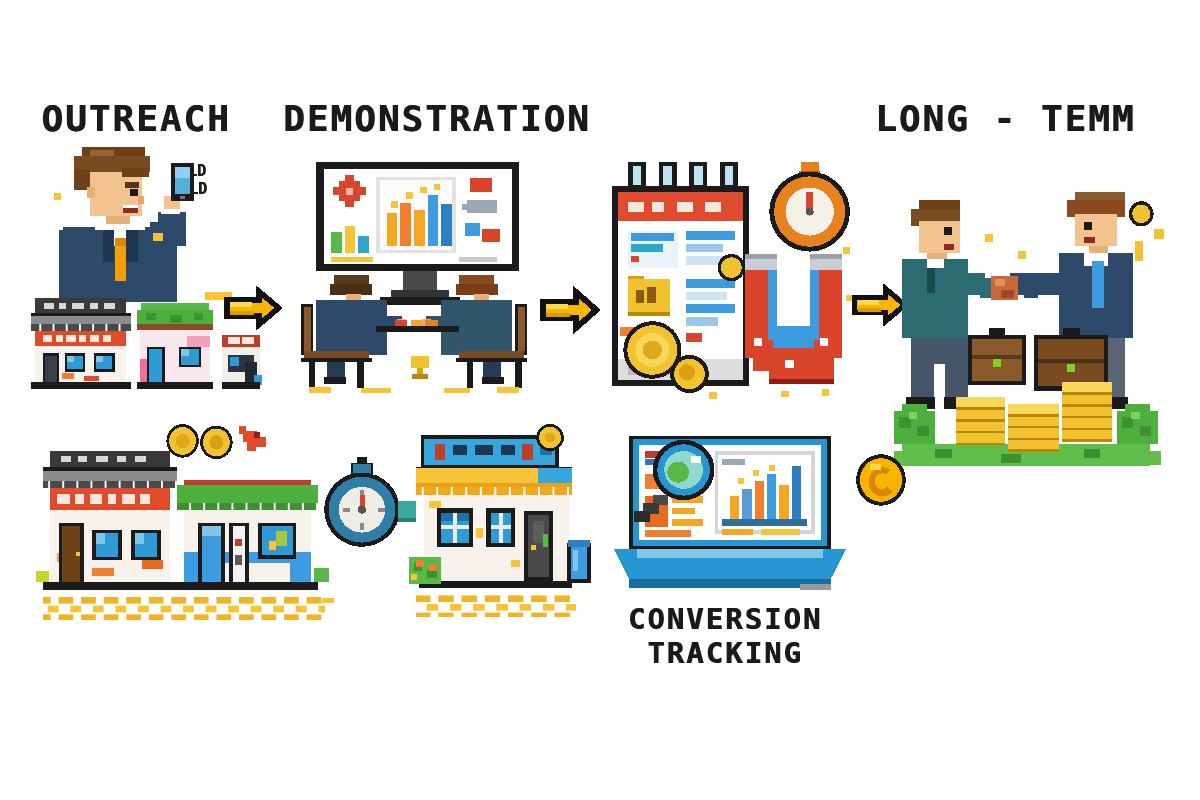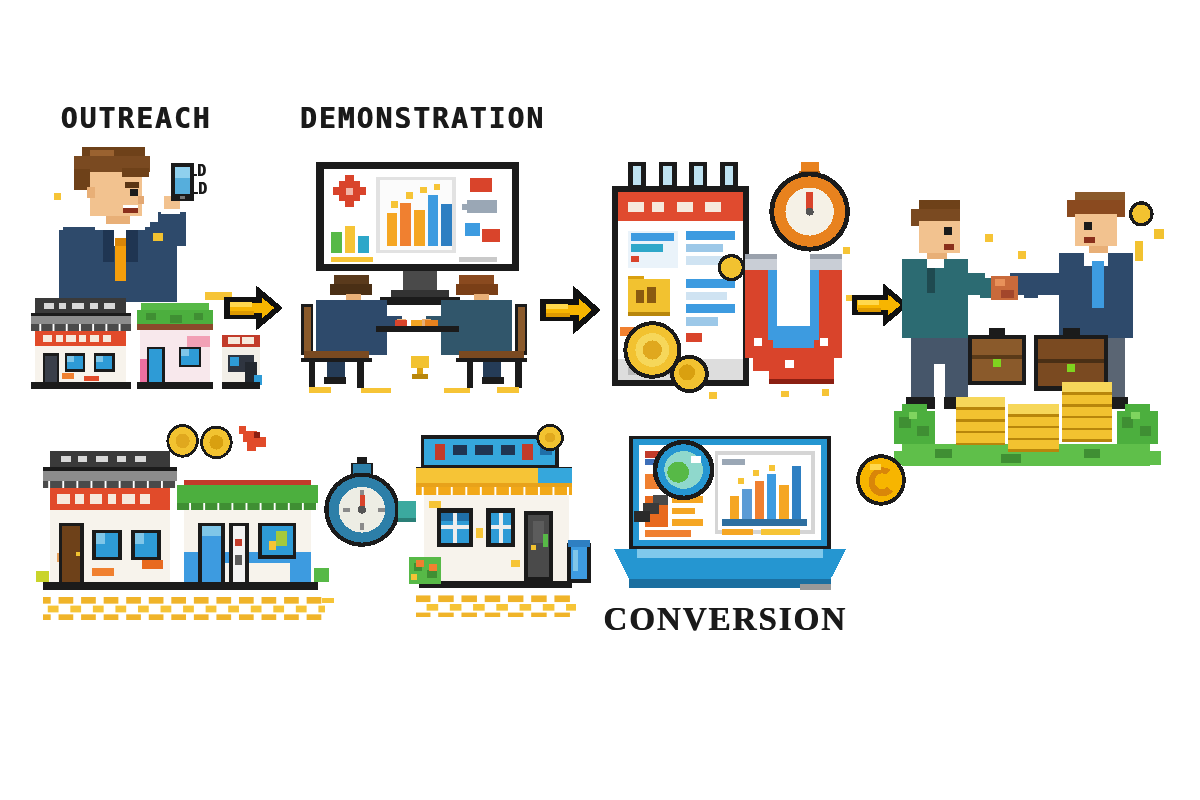--- a/index.html
+++ b/index.html
@@ -5,47 +5,49 @@
   :root{
     --ink:#1A1A1A; --bg:#FFFFFF;
     --arrow-gold:#F7B500; --arrow-gold-light:#FFD84D; --arrow-gold-dark:#DD9900;
   }
   html,body{margin:0;padding:0;background:var(--bg);}
   #stage{position:relative;width:1200px;height:800px;background:var(--bg);overflow:hidden;
          font-family:"Liberation Sans",sans-serif;}
   .abs{position:absolute;}
   .heading{
     font-family:"DejaVu Sans Mono","Liberation Mono",monospace;
-    font-weight:bold;color:var(--ink);font-size:28px;letter-spacing:2px;
+    font-weight:bold;color:var(--ink);font-size:36px;letter-spacing:2px;
     text-align:center;line-height:34px;white-space:nowrap;
     text-shadow:0.7px 0 0 currentColor;
   }
-  .heading.big{font-size:33px;font-family:Liberation Serif, serif;}
+  .heading.big{font-size:29px;}
   .callout{
     font-family:"DejaVu Sans Mono","Liberation Mono",monospace;
     font-weight:bold;color:var(--ink);font-size:15px;line-height:18px;
     text-shadow:0.5px 0 0 currentColor;
   }
   .callout .l2{margin-left:10px;}
   svg{display:block;width:100%;height:100%;}
   .arrow-body{fill:var(--arrow-gold);}
   .arrow-hi{fill:var(--arrow-gold-light);}
   .arrow-sh{fill:var(--arrow-gold-dark);}
 </style>
 </head>
 <body>
 
 <div id="stage">
 
   <div class="abs heading" style="left:36px;top:102px;width:200px;">OUTREACH</div>
   <div class="abs heading" style="left:283px;top:102px;width:262px;text-align:right;">DEMONSTRATION</div>
   <div class="abs" style="left:875px;top:102px;width:256px;">
+    <div class="heading">LONG - TEMM</div>
   </div>
   <div class="abs" style="left:594px;top:602px;width:262px;">
     <div class="heading big">CONVERSION</div>
+    <div class="heading big">TRACKING</div>
   </div>
 
   <div class="abs callout" style="left:170px;top:162px;">
     <div>COLD</div>
     <div class="l2">CLD</div>
   </div>
 
   <div class="abs" style="left:35px;top:142px;width:205px;height:160px;">
     <svg viewBox="0 0 26 20" preserveAspectRatio="none" shape-rendering="crispEdges">
       <rect x="6" y="0.6" width="8" height="1.6" fill="#6E4119"></rect>

